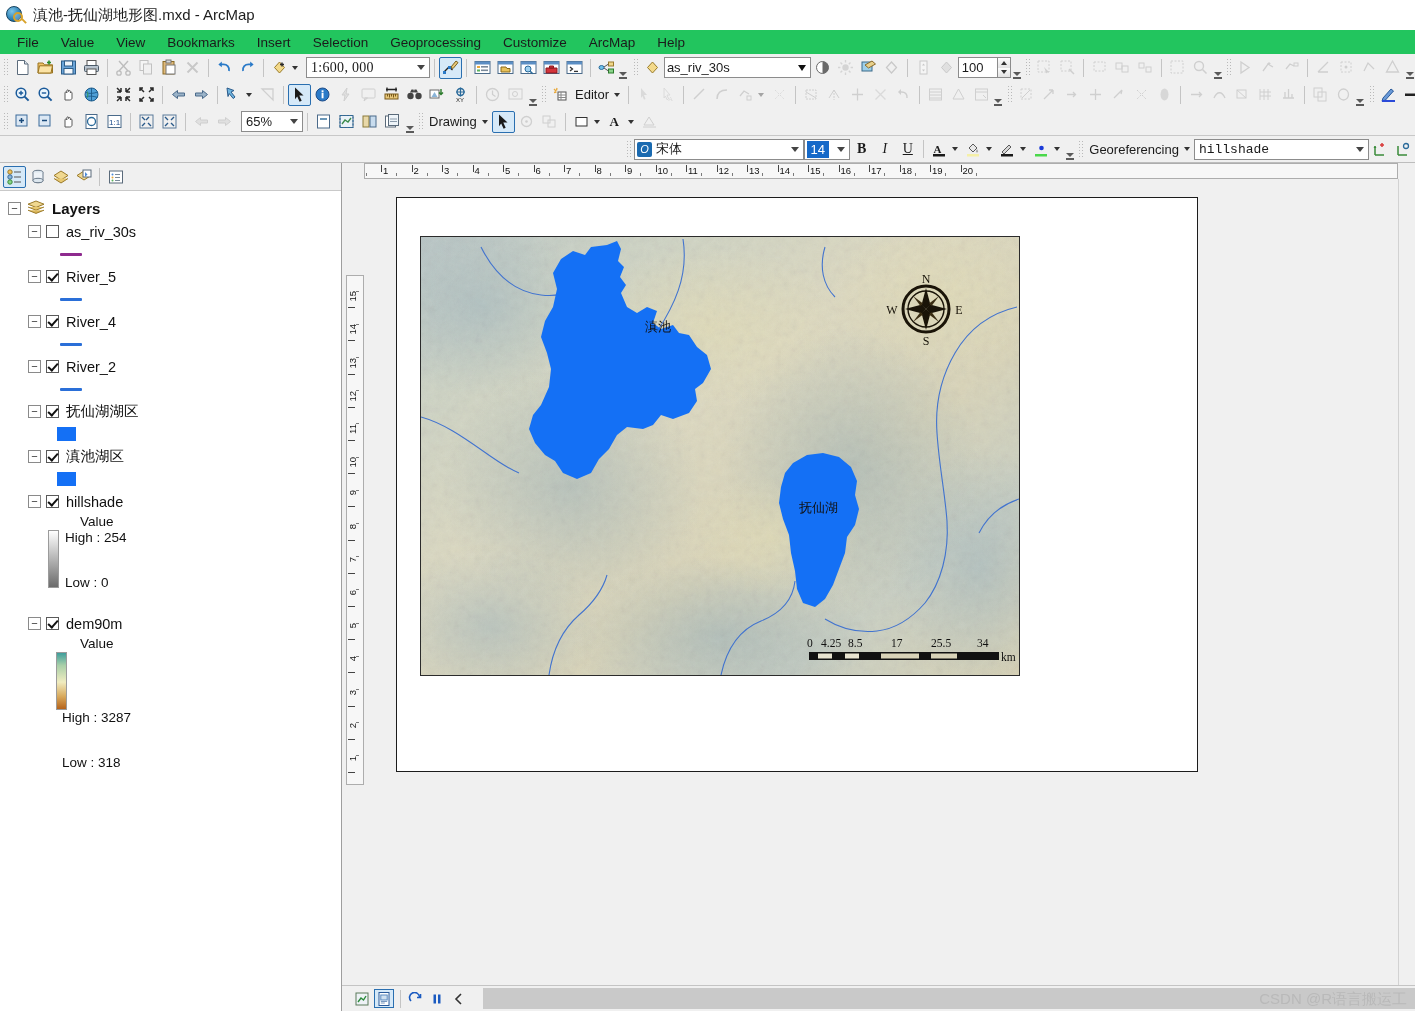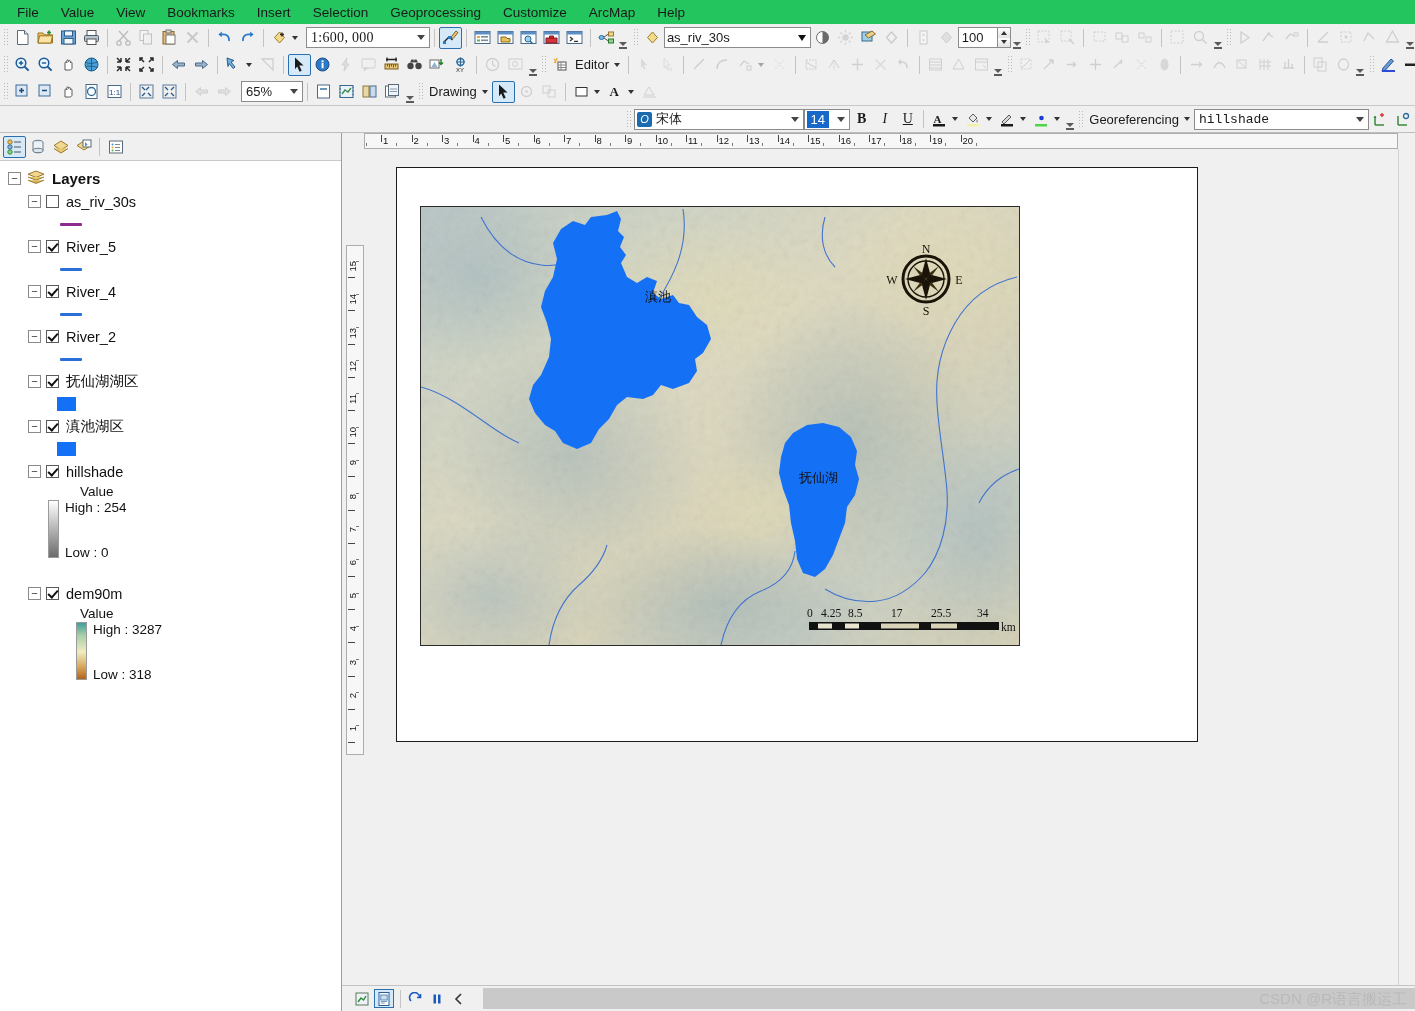--- a/index.html
+++ b/index.html
@@ -114,20 +114,28 @@
   .sb-field { flex:1 1 auto; background:#c9c9c9; margin:2px 0 2px 12px; position:relative; }
   .watermark { position:absolute; right:8px; top:50%; transform:translateY(-50%);
      font-size:15px; color:#b9b9b9; white-space:nowrap; }
   .vscroll { width:17px; background:#f0f0f0; border-left:1px solid #d2d2d2; flex:0 0 auto; }
 </style>
 </head>
 <body>
 
 <div class="app">
 
+  <div class="titlebar">
+    <div class="title-icon">
+      <div class="globe"></div>
+        <div class="mag"></div>
+        <div class="mag-h"></div>
+    </div>
+    <div class="titlebar-text">滇池-抚仙湖地形图.mxd - ArcMap</div>
+  </div>
 
   <div class="menubar">
     <div class="menu-item">File</div>
     <div class="menu-item">Value</div>
     <div class="menu-item">View</div>
     <div class="menu-item">Bookmarks</div>
     <div class="menu-item">Insert</div>
     <div class="menu-item">Selection</div>
     <div class="menu-item">Geoprocessing</div>
     <div class="menu-item">Customize</div>
@@ -1129,21 +1137,21 @@
         </div>
 
         <div class="trow" style="margin-left:24px;margin-top:22px;">
           <span class="expander">−</span>
           <span class="cbx on"></span>
           <span class="lyr-name">dem90m</span>
         </div>
         <div style="margin-left:76px;">
           <div class="legend-label" style="padding:1px 0 1px 0;">Value</div>
         </div>
-        <div class="ramp-wrap" style="margin-left:72px;">
+        <div class="ramp-wrap" style="margin-left:52px;flex-direction:column;">
           <span class="ramp" style="background:linear-gradient(#3f9e9c 0%,#a8cfa8 22%,#f0ecc0 52%,#d8a85a 78%,#b5631b 100%);"></span>
           <span class="ramp-text">
             <span class="legend-label">High : 3287</span>
             <span class="legend-label">Low : 318</span>
           </span>
         </div>
       </div>
     </div>
 
     <div class="mapwrap">

